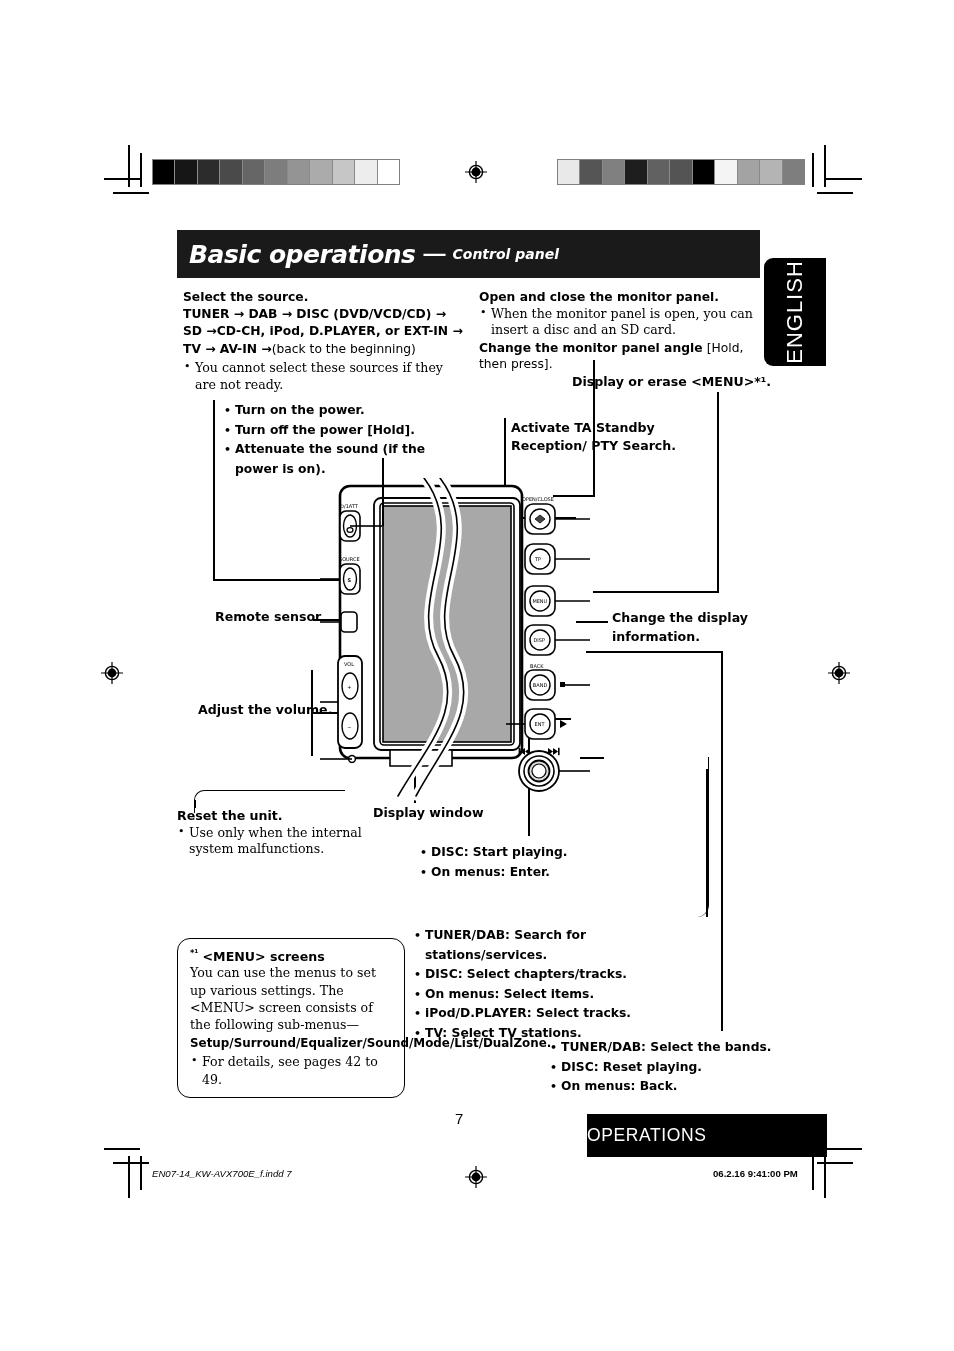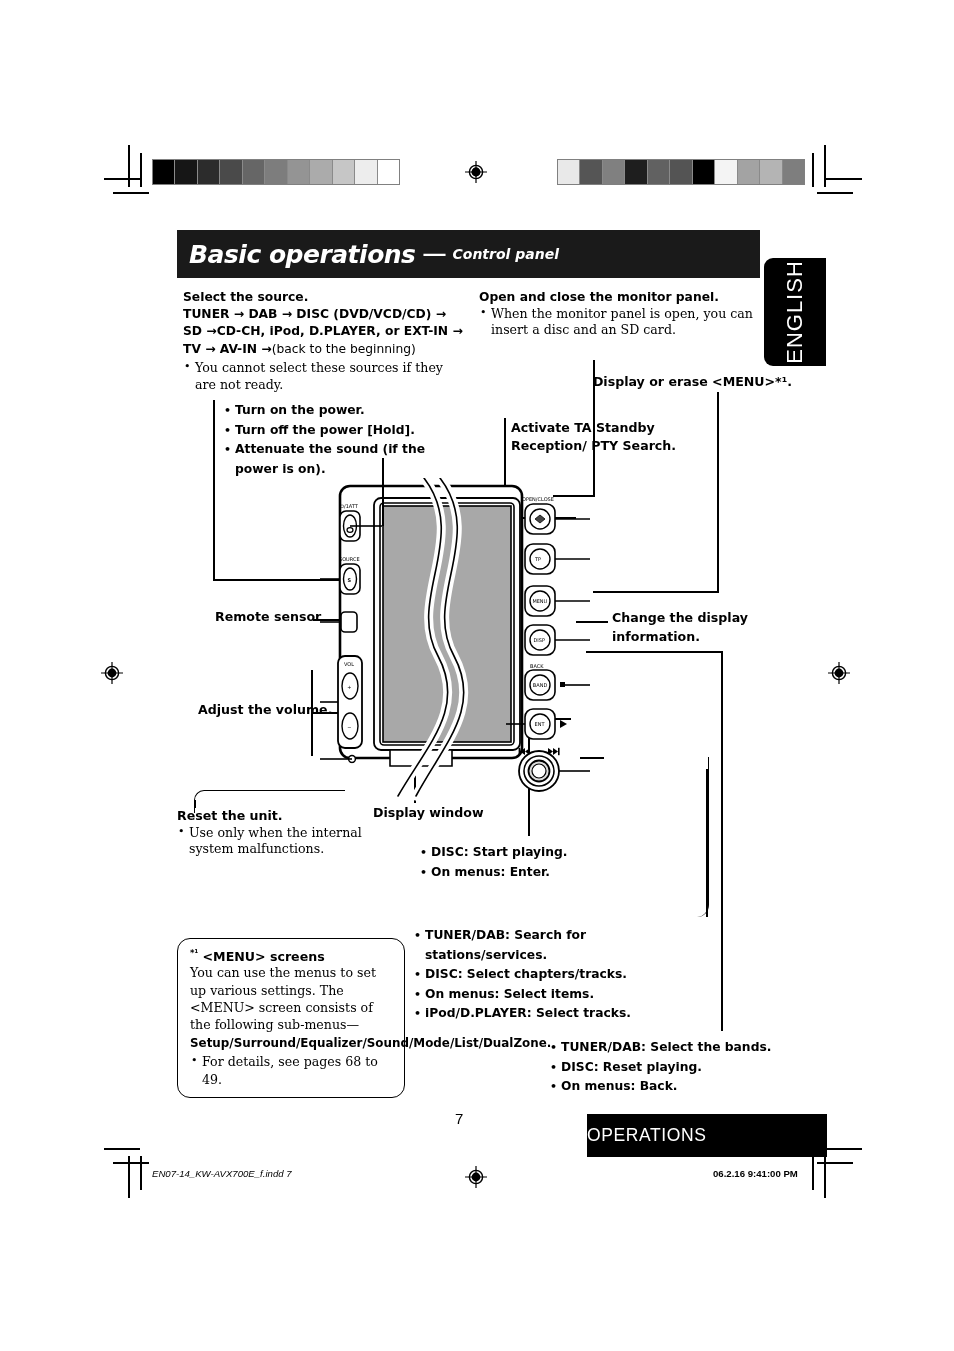--- a/index.html
+++ b/index.html
@@ -202,23 +202,27 @@
 
 <div class="ln lnv" style="left:213px;top:400px;height:58px;"></div>
 <div class="ln lnv" style="left:213px;top:457px;height:123px;"></div>
 <div class="ln lnh" style="left:213px;top:579px;width:130px;"></div>
 
 <div class="abs" style="left:479px;top:289px;width:290px;">
   <div class="bold">Open and close the monitor panel.</div>
   <ul class="b serif">
     <li>When the monitor panel is open, you can insert a disc and an SD card.</li>
   </ul>
-</div>
-
-<div class="abs bold" style="left:572px;top:374px;width:220px;font-size:12.6px;text-align:right;">
+  <div class="bold" style="margin-top:1px;">
+    <span>Change the monitor panel angle</span>
+    <span class="lt">[Hold, then press].</span>
+  </div>
+</div>
+
+<div class="abs bold" style="left:572px;top:374px;width:220px;font-size:12.6px;">
   <span>Display or erase &lt;MENU&gt;*¹.</span>
 </div>
 <div class="ln lnv" style="left:717px;top:392px;height:200px;"></div>
 <div class="ln lnh" style="left:593px;top:591px;width:126px;"></div>
 
 <div class="abs bold" style="left:511px;top:419px;width:200px;font-size:12.6px;line-height:18px;">
   <span>Activate TA Standby Reception/ PTY Search.</span>
 </div>
 <div class="ln lnv" style="left:504px;top:418px;height:100px;"></div>
 <div class="ln lnh" style="left:504px;top:517px;width:72px;"></div>
@@ -264,20 +268,21 @@
 </div>
 <div class="ln lnv" style="left:528px;top:718px;height:118px;"></div>
 <div class="ln lnh" style="left:528px;top:718px;width:43px;"></div>
 
 <div class="abs" style="left:412px;top:926px;width:290px;">
   <ul class="bb">
     <li>TUNER/DAB: Search for stations/services.</li>
     <li>DISC: Select chapters/tracks.</li>
     <li>On menus: Select items.</li>
     <li>iPod/D.PLAYER: Select tracks.</li>
+    <li>TV: Select TV stations.</li>
   </ul>
 </div>
 <div class="elbow" style="left:580px;top:757px;width:128px;height:160px;border-left:none;border-top:none;border-bottom-right-radius:12px;border-bottom:none;"></div>
 <div class="ln lnh" style="left:580px;top:757px;width:24px;"></div>
 <div class="ln lnv" style="left:706px;top:769px;height:148px;"></div>
 
 <div class="abs" style="left:548px;top:1038px;width:260px;">
   <ul class="bb">
     <li>TUNER/DAB: Select the bands.</li>
     <li>DISC: Reset playing.</li>
@@ -290,21 +295,21 @@
 <div id="menu-note">
   <div class="hd">
     <sup>*¹</sup>
     <span>&lt;MENU&gt; screens</span>
   </div>
   <p>
     <span>You can use the menus to set up various settings.</span>
     <span>The &lt;MENU&gt; screen consists of the following sub-menus—</span><span class="bw">Setup/Surround/Equalizer/Sound/Mode/List/DualZone</span><span class="bw">.</span>
   </p>
   <ul class="b" style="font-family:'DejaVu Serif',serif;font-size:12.6px;line-height:17.4px;margin-top:1px;">
-    <li>For details, see pages 68 to 49.</li>
+    <li>For details, see pages 42 to 49.</li>
   </ul>
 </div>
 
 <div id="device">
 <svg width="270" height="330" viewBox="0 0 270 330" xmlns="http://www.w3.org/2000/svg">
   <defs>
     <clipPath id="screenclip">
           <rect x="63" y="28" width="128" height="236"></rect>
         </clipPath>
   </defs>

